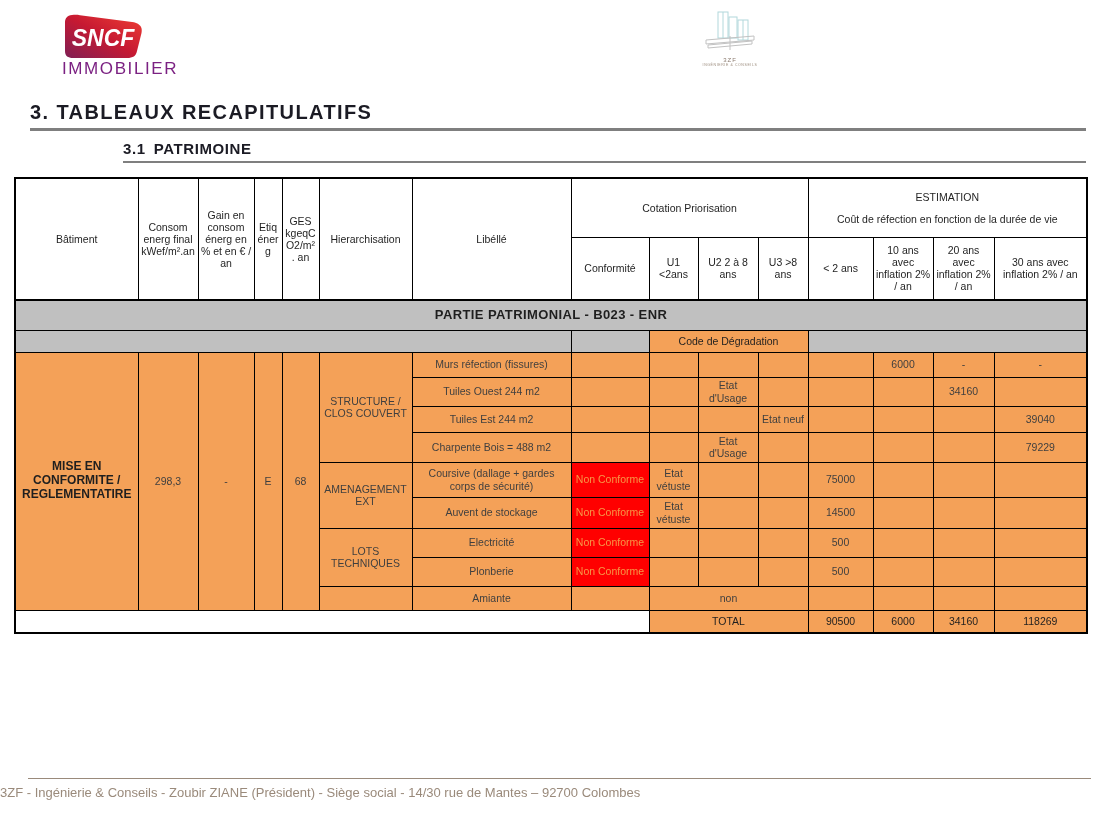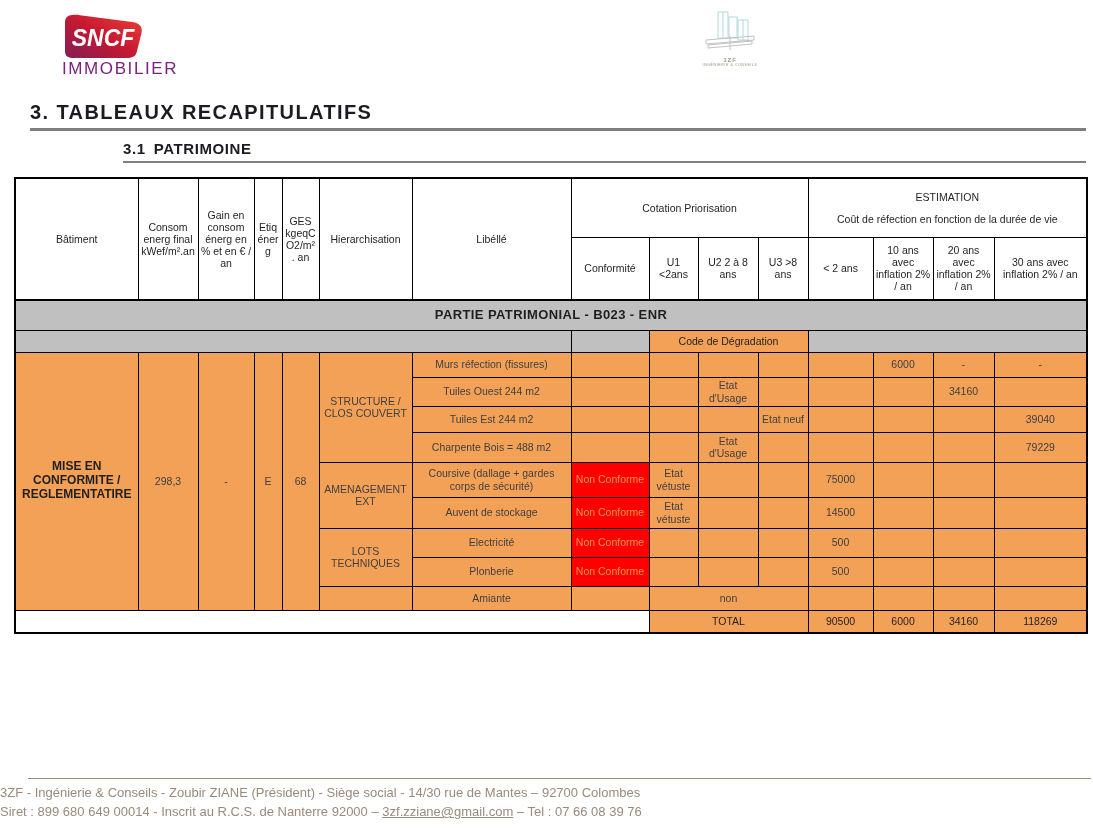--- a/index.html
+++ b/index.html
@@ -269,14 +269,13 @@
     <td class="orange b">34160</td>
     <td class="orange b">118269</td>
   </tr>
 </tbody>
     </table>
 </div>
 
 <div class="foot-rule"></div>
 <div class="footer">
   <div>3ZF - Ingénierie &amp; Conseils - Zoubir ZIANE (Président) - Siège social - 14/30 rue de Mantes – 92700 Colombes</div>
-  <div><span>Siret : 899 680 649 00014 - Inscrit au R.C.S. de Nanterre 92000 – </span><span class="email">3zf.zziane@gmail.com</span><span> – Tel : 07 66 08 39 76</span></div>
 </div>
 
 </body></html>

